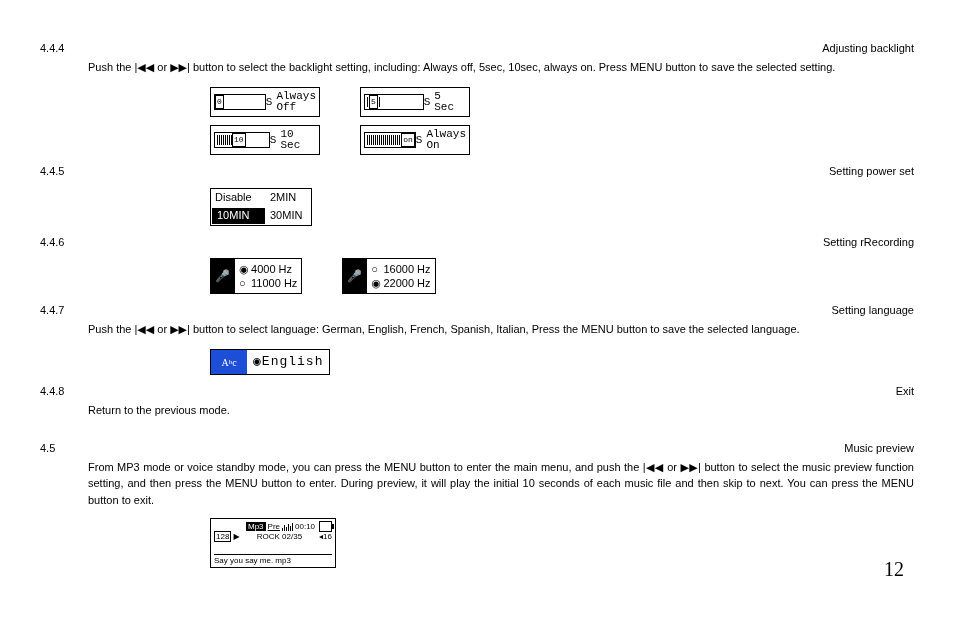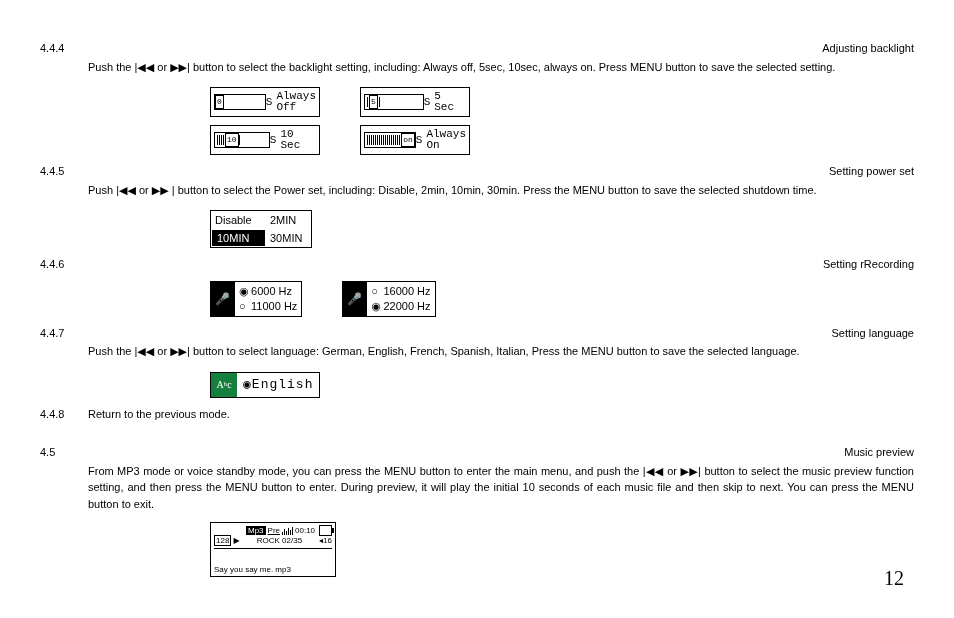--- a/index.html
+++ b/index.html
@@ -138,22 +138,22 @@
   }
   .radio-dot { display:inline-block; width:9px; }
   
   .lang-box {
     border:1.5px solid #000;
     display:flex;
     align-items:center;
     height:24px;
   }
   .lang-icon {
-    width:26px; height:100%;
-    background:#15803d;
+    width:36px; height:100%;
+    background:#1d4ed8;
     color:#fff;
     display:flex;
     align-items:center;
     justify-content:center;
     font-family:serif;
     font-size:10px;
   }
   .lang-label {
     font-family:"Courier New",monospace;
     font-size:13px;
@@ -223,21 +223,21 @@
         <div class="slider-knob" style="left:4px">5</div>
       </div>
     <span>S</span>
     <div class="side-label">5 Sec</div>
   </div>
 </div>
 <div class="fig-row tight">
   <div class="lcd" style="width:110px">
     <div class="slider">
         <div class="slider-fill" style="width:24px"></div>
-        <div class="slider-knob" style="left:10px">10</div>
+        <div class="slider-knob" style="left:17px">10</div>
       </div>
     <span>S</span>
     <div class="side-label">10 Sec</div>
   </div>
   <div class="lcd" style="width:110px">
     <div class="slider">
         <div class="slider-fill" style="width:48px"></div>
         <div class="slider-knob" style="right:0">on</div>
       </div>
     <span>S</span>
@@ -245,21 +245,20 @@
         <div>Always</div>
         <div>On</div>
       </div>
   </div>
 </div>
 
 <div class="section">
   <div class="sec-num">4.4.5</div>
   <div class="sec-body">
     <div class="sec-title">Setting power set</div>
-    <div class="sec-para">Push  |◀◀  or  ▶▶ |  button to select the Power set, including: Disable, 2min, 10min, 30min. Press the MENU button to save the selected shutdown time.</div>
   </div>
 </div>
 <div class="fig-row single">
   <div class="power-box">
     <div class="power-cell">Disable</div>
     <div class="power-cell">2MIN</div>
     <div class="power-cell sel">10MIN</div>
     <div class="power-cell">30MIN</div>
   </div>
 </div>
@@ -267,21 +266,21 @@
 <div class="section">
   <div class="sec-num">4.4.6</div>
   <div class="sec-body">
     <div class="sec-title">Setting rRecording</div>
   </div>
 </div>
 <div class="fig-row tight">
   <div class="rec-box">
     <div class="rec-icon">🎤</div>
     <div class="rec-opts">
-      <div><span class="radio-dot">◉</span> <span>6000 Hz</span></div>
+      <div><span class="radio-dot">◉</span> <span>4000 Hz</span></div>
       <div><span class="radio-dot">○</span> <span>11000 Hz</span></div>
     </div>
   </div>
   <div class="rec-box">
     <div class="rec-icon">🎤</div>
     <div class="rec-opts">
       <div><span class="radio-dot">○</span> <span>16000 Hz</span></div>
       <div><span class="radio-dot">◉</span> <span>22000 Hz</span></div>
     </div>
   </div>
@@ -297,20 +296,21 @@
 <div class="fig-row single">
   <div class="lang-box">
     <div class="lang-icon">A<span style="font-size:7px">b</span>c</div>
     <div class="lang-label"><span>◉</span><span>English</span></div>
   </div>
 </div>
 
 <div class="section">
   <div class="sec-num">4.4.8</div>
   <div class="sec-body">
+    <div class="sec-title">Exit</div>
     <div class="sec-para">Return to the previous mode.</div>
   </div>
 </div>
 
 <div class="gap"></div>
 
 <div class="section">
   <div class="sec-num">4.5</div>
   <div class="sec-body">
     <div class="sec-title">Music preview</div>
@@ -331,16 +331,16 @@
         <span style="height:8px"></span>
     </span>
     <span>00:10</span>
     <span class="battery"></span>
   </div>
   <div class="mp-row2">
     <span><span class="box">128</span> <span>▶</span></span>
     <span><span>ROCK</span> <span>02/35</span></span>
     <span>◂16</span>
   </div>
-  <div style="border-top:1px solid #000;margin-top:2px;padding-top:16px">Say you say me. mp3</div>
+  <div style="border-top:1px solid #000;margin-top:12px;padding-top:1px">Say you say me. mp3</div>
 </div>
 
 <div class="page-num">12</div>
 
 </body></html>

